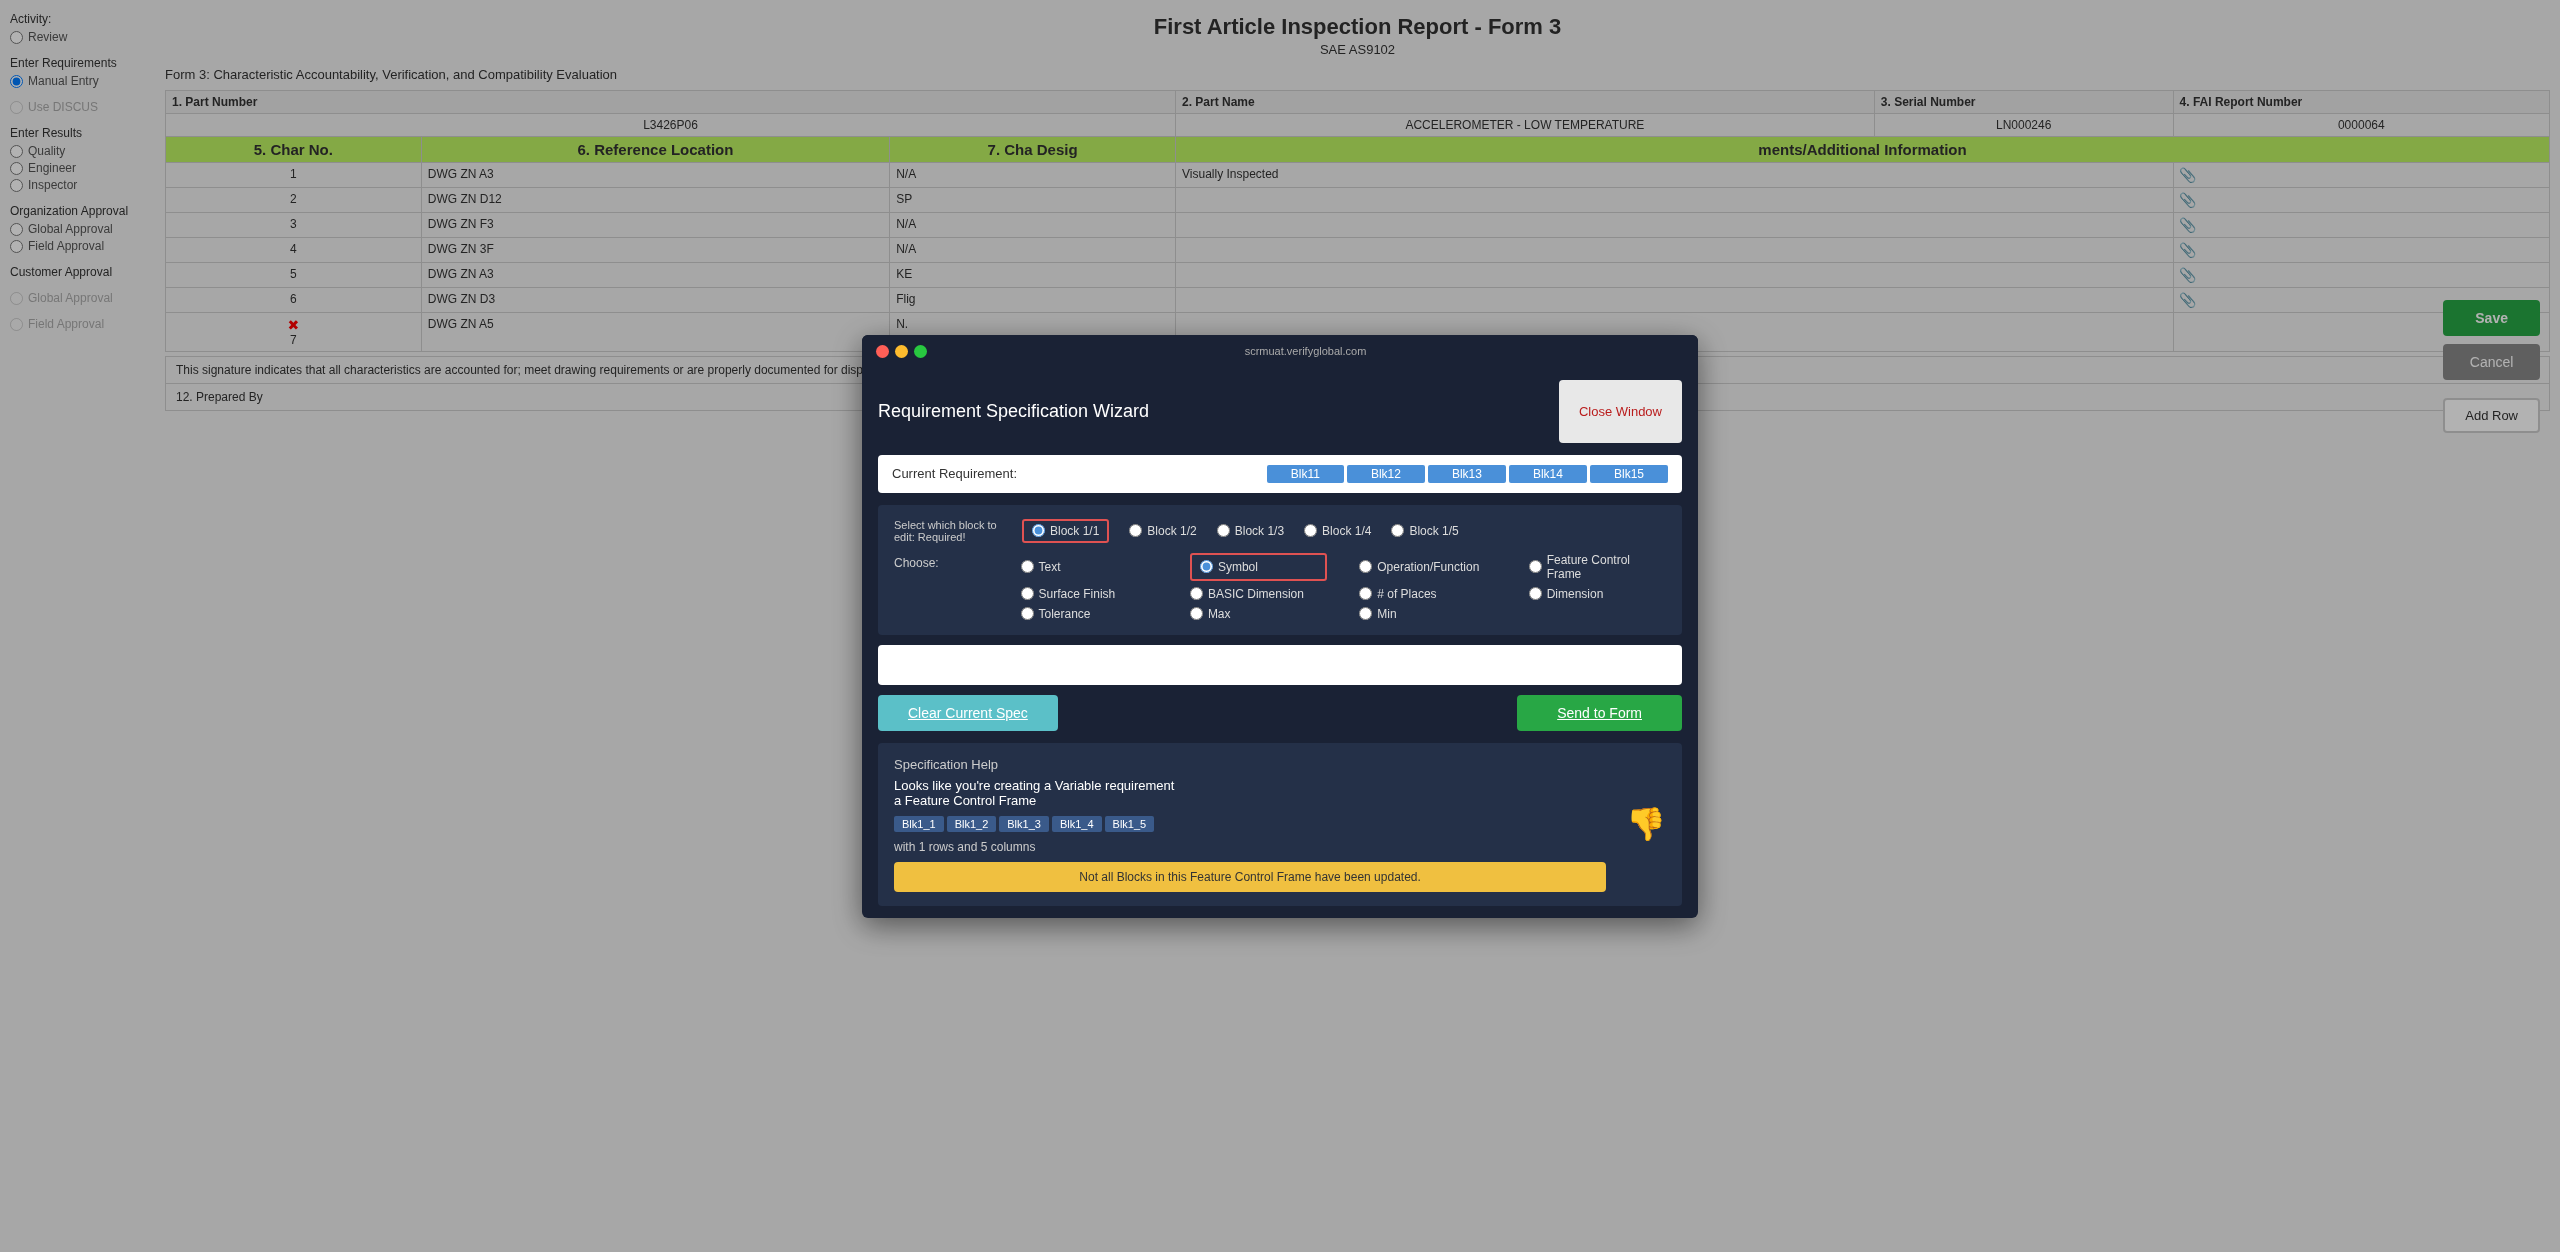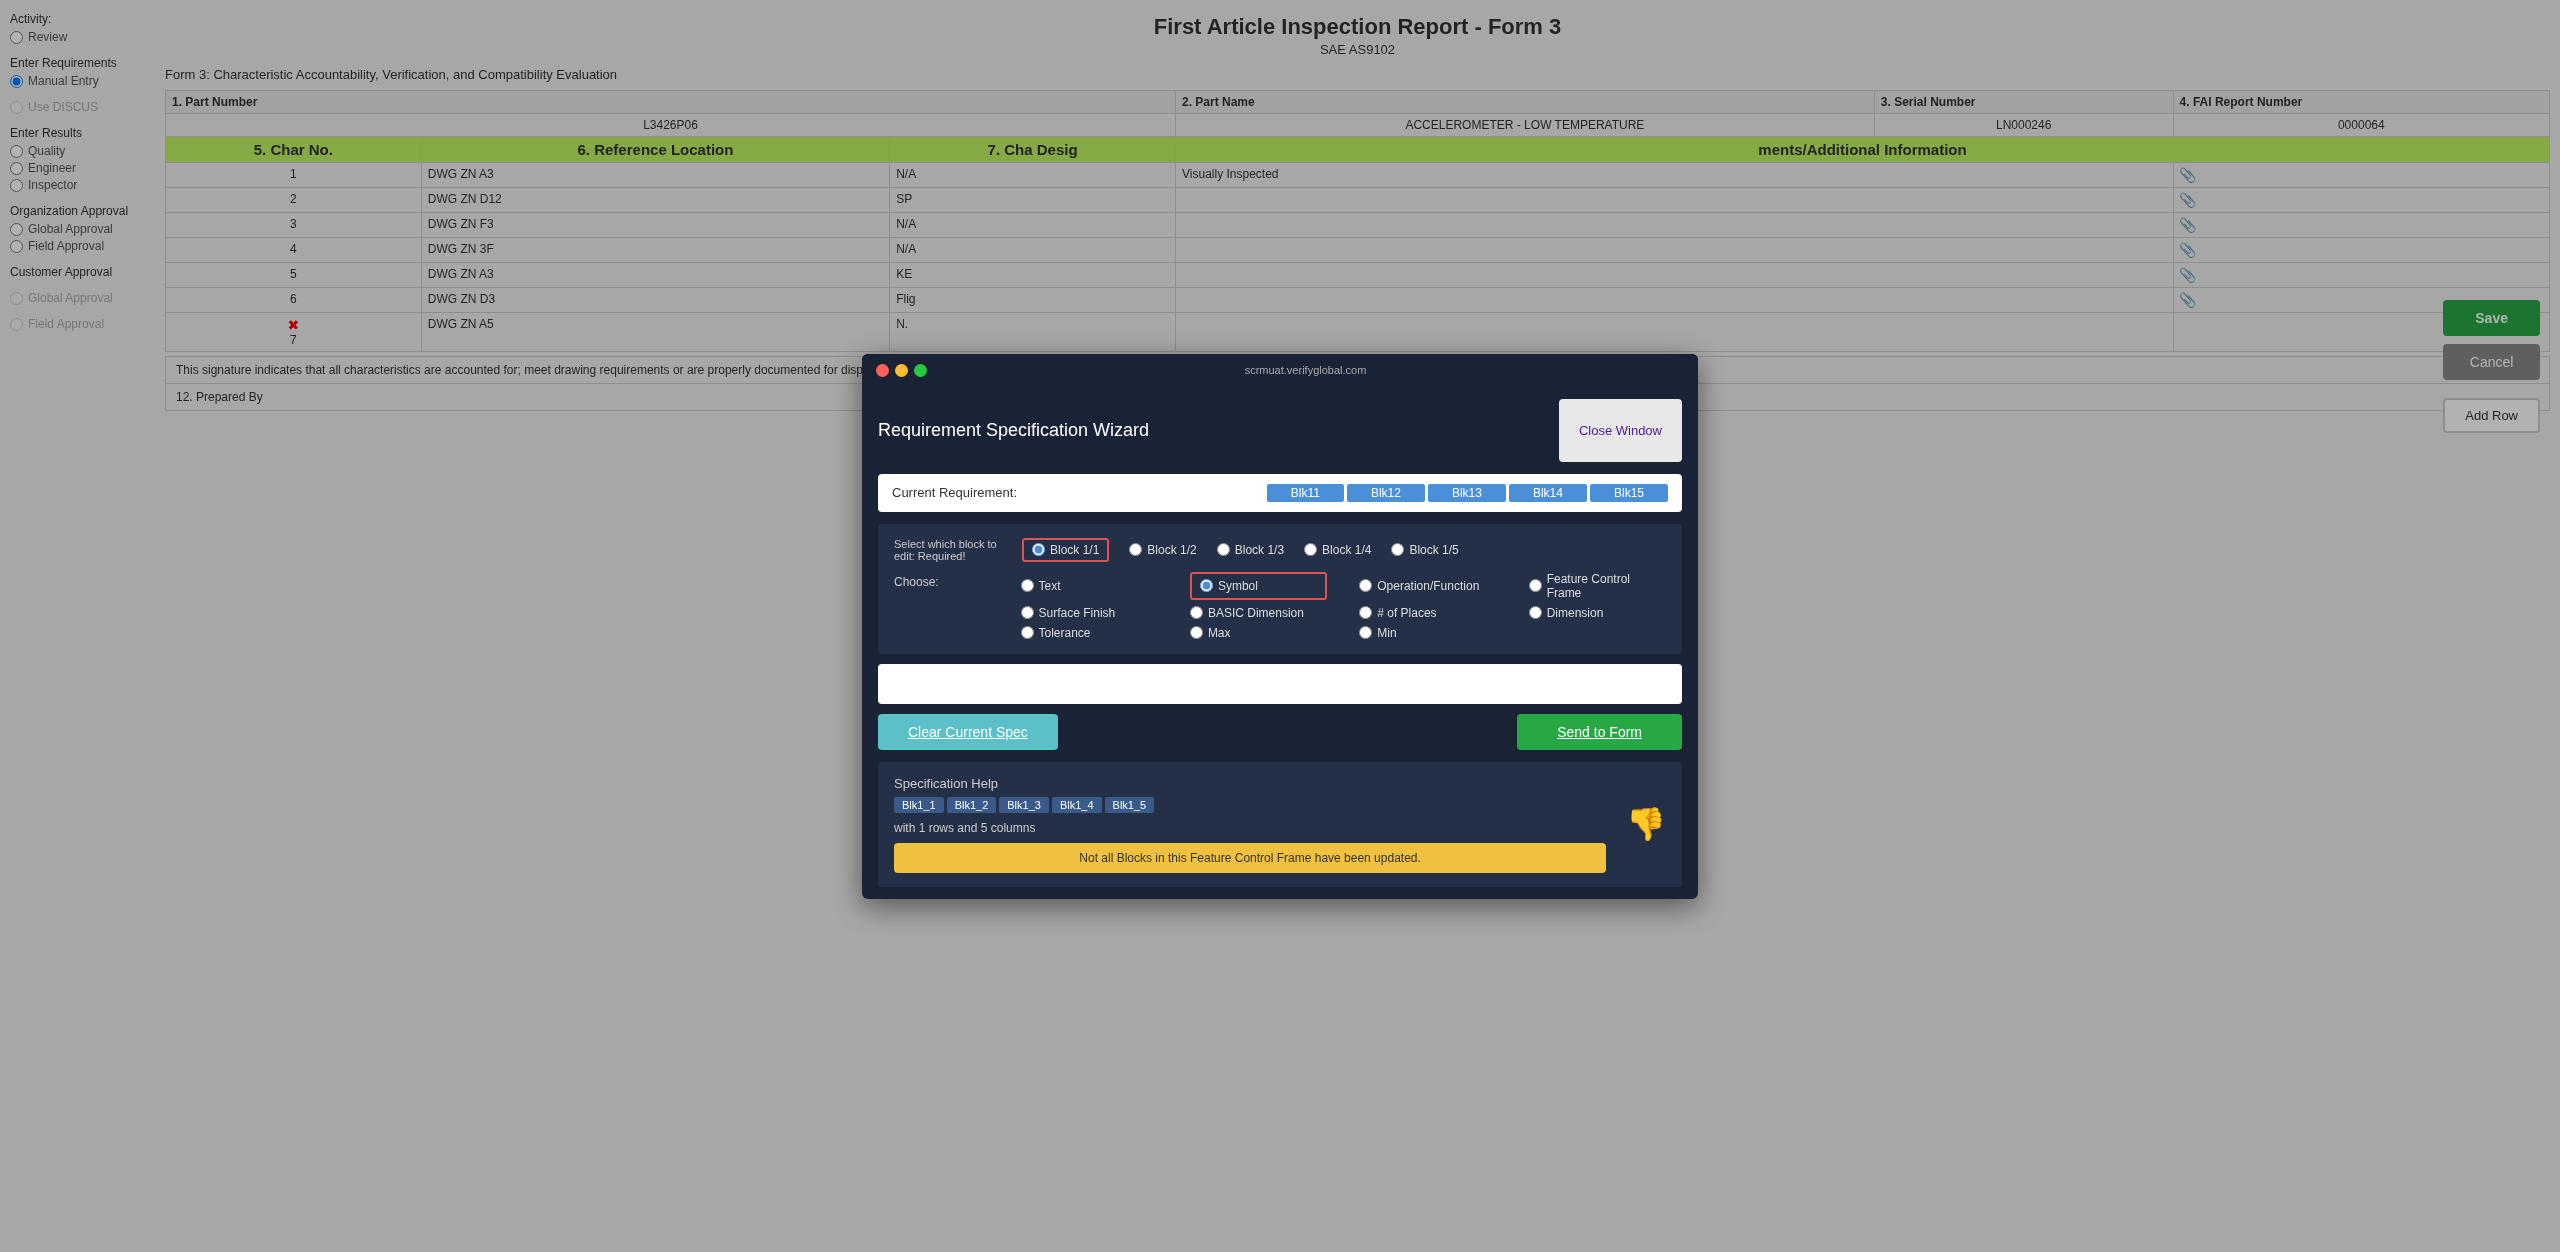--- a/index.html
+++ b/index.html
@@ -52,21 +52,21 @@
     .modal-traffic-lights { display: flex; gap: 6px; }
     .traffic-light { width: 13px; height: 13px; border-radius: 50%; }
     .tl-red { background: #ff5f57; }
     .tl-yellow { background: #febc2e; }
     .tl-green { background: #28c840; }
     .modal-url { font-size: 11px; color: #aaa; flex: 1; text-align: center; }
 
     
     .modal-header { background: #1a2235; padding: 12px 16px 0 16px; display: flex; align-items: center; justify-content: space-between; }
     .modal-title { font-size: 18px; font-weight: normal; color: #fff; }
-    .btn-close-window { background: #e8e8e8; color: #4c1d95; border: none; padding: 24px 20px; font-size: 13px; cursor: pointer; border-radius: 4px; font-weight: normal; }
+    .btn-close-window { background: #e8e8e8; color: #b91c1c; border: none; padding: 24px 20px; font-size: 13px; cursor: pointer; border-radius: 4px; font-weight: normal; }
 
     .modal-body { padding: 12px 16px; }
 
     
     .current-req-bar { background: #fff; color: #333; border-radius: 4px; padding: 10px 14px; display: flex; align-items: center; gap: 10px; margin-bottom: 12px; }
     .current-req-label { font-size: 13px; color: #333; white-space: nowrap; }
     .req-blocks { display: flex; gap: 3px; margin-left: auto; }
     .req-block { background: #4a90d9; color: #fff; padding: 2px 24px; font-size: 12px; border-radius: 2px; }
 
     
@@ -387,20 +387,24 @@
       </div>
 
       <div class="action-buttons">
         <button class="btn-clear">Clear Current Spec</button>
         <button class="btn-send">Send to Form</button>
       </div>
 
       <div class="help-section">
         <div class="help-text-area">
           <div class="help-label">Specification Help</div>
+          <div class="help-message">
+            <span>Looks like you're creating a Variable requirement</span><br>
+            <span>a Feature Control Frame</span>
+          </div>
           <div class="help-blocks">
             <span class="help-block">Blk1_1</span>
             <span class="help-block">Blk1_2</span>
             <span class="help-block">Blk1_3</span>
             <span class="help-block">Blk1_4</span>
             <span class="help-block">Blk1_5</span>
           </div>
           <div class="help-rows-cols">with 1 rows and 5 columns</div>
           <div class="warning-bar">Not all Blocks in this Feature Control Frame have been updated.</div>
         </div>

